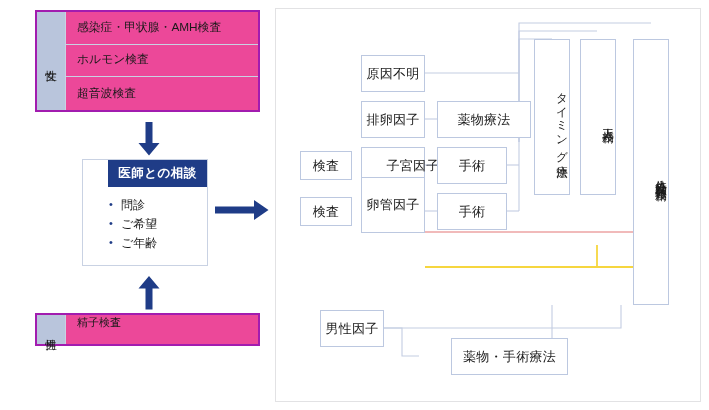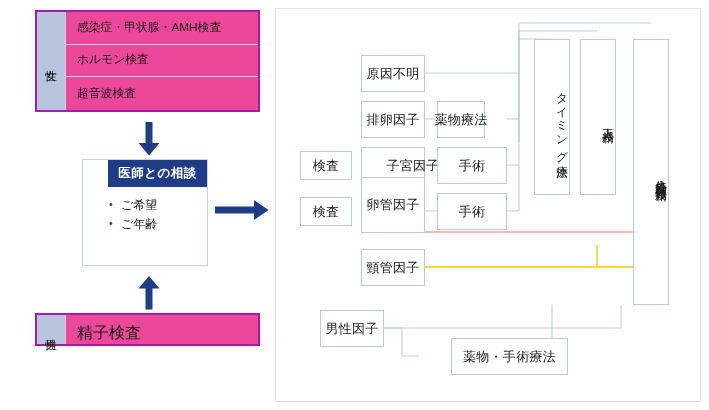--- a/index.html
+++ b/index.html
@@ -63,23 +63,23 @@
     font-size: 11.8px;
     color: #1a1a1a;
     white-space: nowrap;
   }
   .tbl-row:last-child { border-bottom: none; }
 
   .tbl-single-row {
     position: absolute;
     left: 29px; right: 0; top: 0; bottom: 0;
     display: flex;
-    align-items: flex-end;
+    align-items: flex-start;
     padding-left: 11px;
-    font-size: 16px;
+    font-size: 11px;
     color: #1a1a1a;
     box-sizing: border-box;
   }
 
   
   .consult {
     border: 1px solid #c9d2e3;
     background: #ffffff;
     box-sizing: border-box;
   }
@@ -188,20 +188,21 @@
   <div class="arrow" style="left:138px; top:122px;">
     <svg width="22" height="34" viewBox="0 0 22 34">
       <path d="M7.5 0 H14.5 V21 H21.5 L11 33.5 L0.5 21 H7.5 Z" fill="#1f3c87"></path>
     </svg>
   </div>
 
   <div class="consult abs" style="left:82px; top:159px; width:126px; height:107px;">
     <div class="consult-head">医師との相談</div>
     <div class="consult-body">
       <ul>
+        <li>問診</li>
         <li>ご希望</li>
         <li>ご年齢</li>
       </ul>
     </div>
   </div>
 
   <div class="arrow" style="left:215px; top:200px;">
     <svg width="54" height="20" viewBox="0 0 54 20">
       <path d="M0 6.5 H39 V0 L53.5 10 L39 20 V13.5 H0 Z" fill="#1f3c87"></path>
     </svg>
@@ -264,24 +265,23 @@
       </g>
     </svg>
 
     <div class="node" style="left:24px; top:142px; width:52px; height:29px;">検査</div>
     <div class="node" style="left:24px; top:188px; width:52px; height:29px;">検査</div>
 
     <div class="node" style="left:85px; top:46px; width:64px; height:37px;">原因不明</div>
     <div class="node" style="left:85px; top:92px; width:64px; height:37px;">排卵因子</div>
     <div class="node" style="left:85px; top:138px; width:64px; height:37px;padding-left:40px;">子宮因子</div>
     <div class="node" style="left:85px; top:168px; width:64px; height:56px;">卵管因子</div>
-    <div class="node" style="left:85px; top:240px; width:64px; height:37px;">頸管因子</div>
     <div class="node" style="left:44px; top:301px; width:64px; height:37px;">男性因子</div>
 
-    <div class="node" style="left:161px; top:92px; width:48px; height:37px;">薬物療法</div>
+    <div class="node" style="left:161px; top:92px; width:94px; height:37px;">薬物療法</div>
     <div class="node" style="left:161px; top:138px; width:70px; height:37px;">手術</div>
     <div class="node" style="left:161px; top:184px; width:70px; height:37px;">手術</div>
     <div class="node" style="left:143px; top:329px; width:117px; height:37px;margin-left:32px;">薬物・手術療法</div>
 
     <div class="node vert" style="left:258px; top:30px; width:36px; height:156px;">タイミング療法</div>
     <div class="node vert" style="left:304px; top:30px; width:36px; height:156px;">人工授精</div>
     <div class="node vert" style="left:357px; top:30px; width:36px; height:266px;">体外受精・顕微授精</div>
 
   </div>
 </div>

